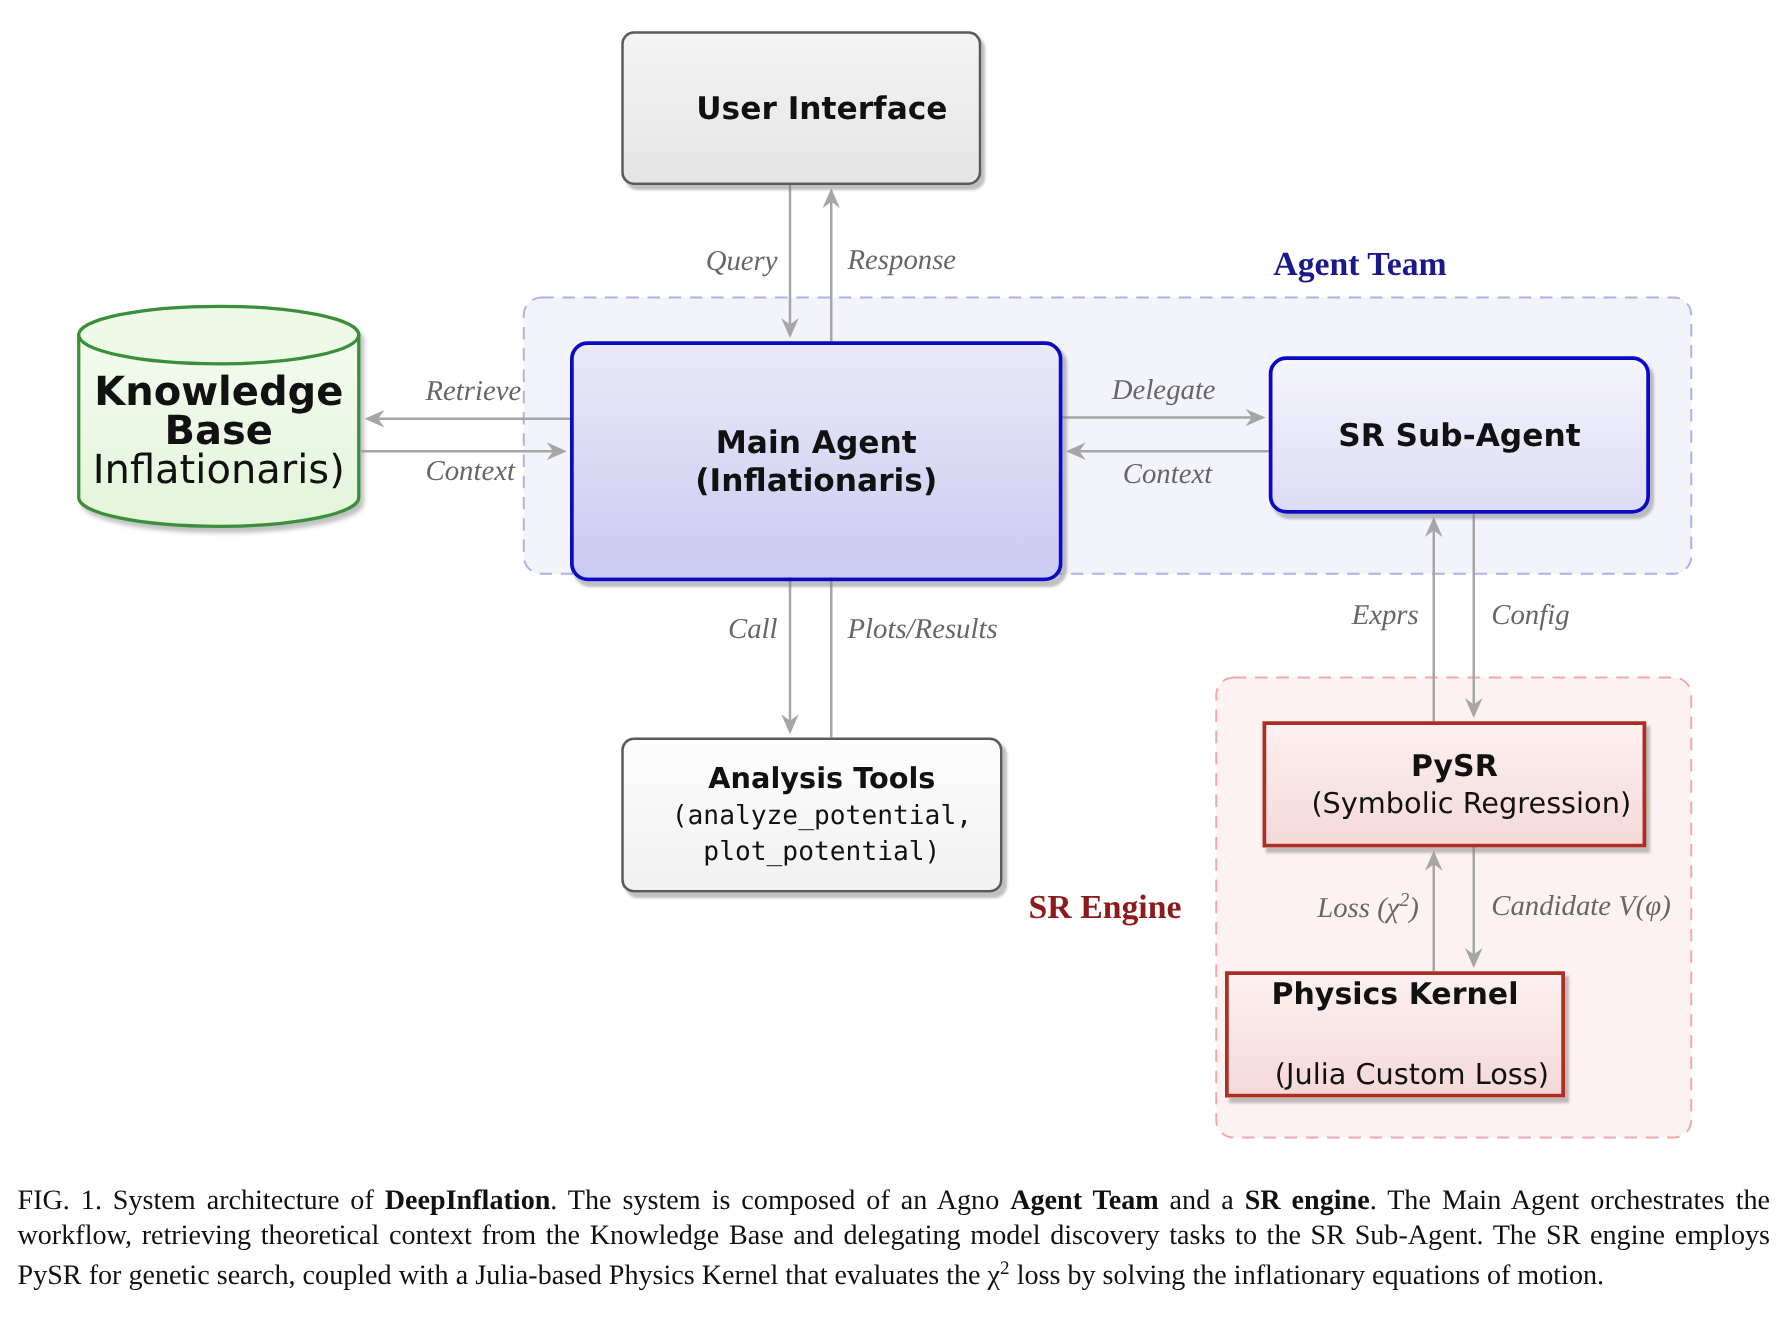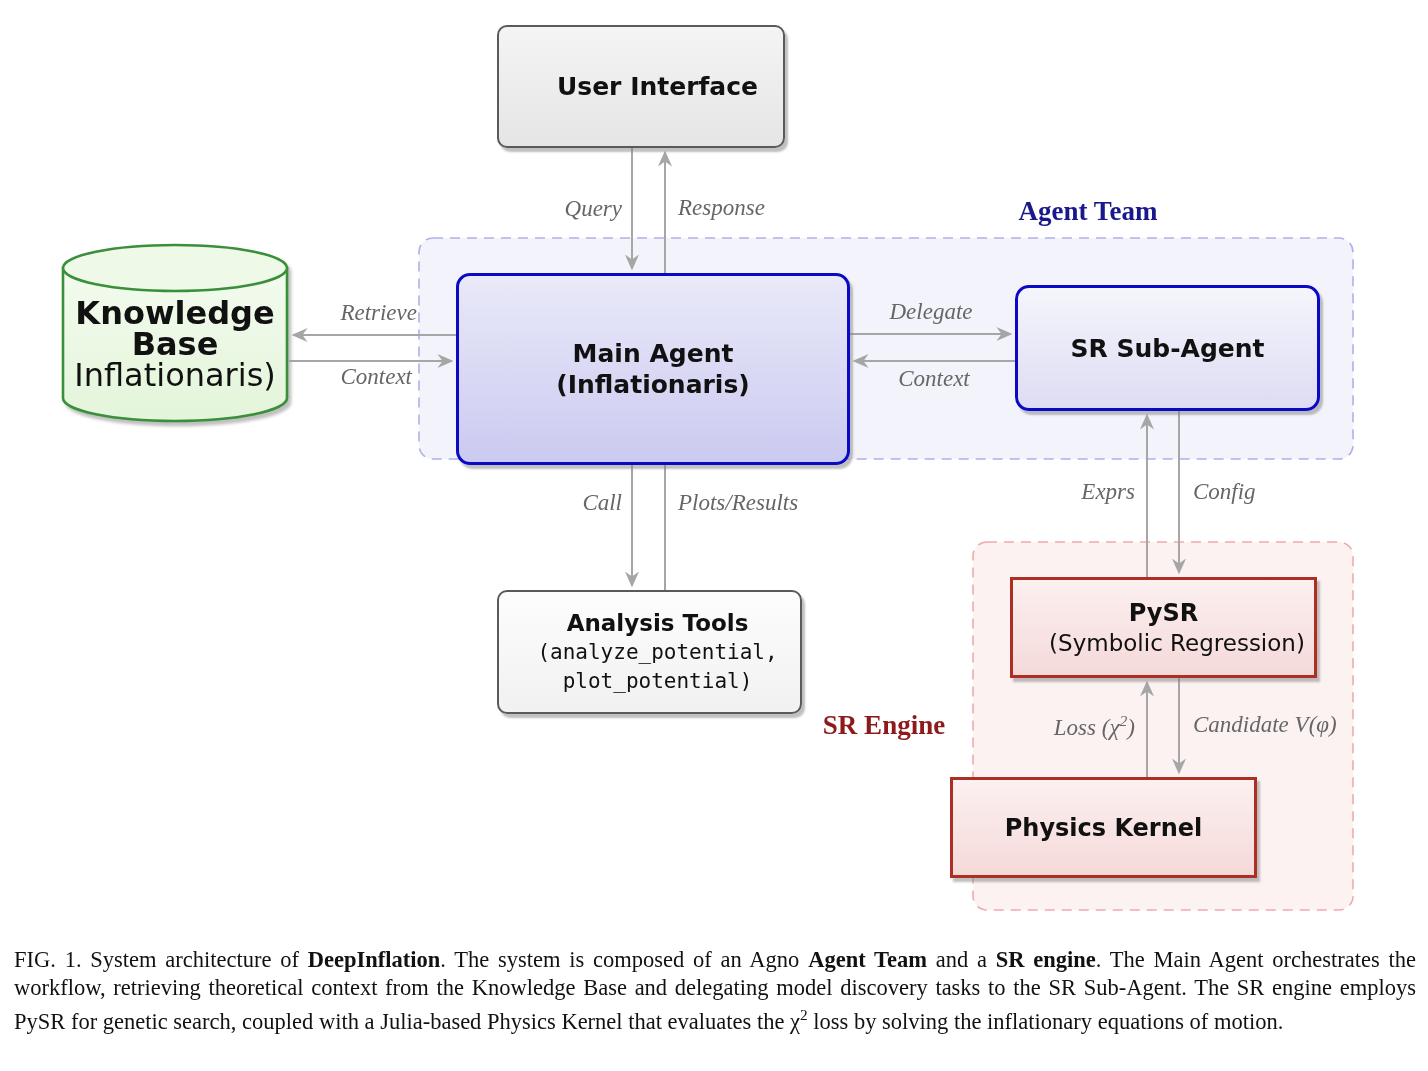--- a/index.html
+++ b/index.html
@@ -32,21 +32,21 @@
   .red-node{
     border:3px solid var(--node-border-red,#ad2f24);border-radius:0;
     background:linear-gradient(to bottom,#fcf0f0,#f5d9d9);
   }
   .ui-box{left:497px;top:25px;width:288px;height:123px;font-size:25px;padding-left:33px;}
   .main-agent{left:456px;top:273px;width:394px;height:192px;font-size:25px;line-height:31px;}
   .sr-sub-agent{left:1015px;top:285px;width:305px;height:126px;font-size:25px;justify-content:center;}
   .analysis-tools{left:497px;top:590px;width:305px;height:124px;font-size:23px;line-height:29px;}
   .analysis-tools .mono{font-family:"DejaVu Sans Mono",monospace;font-size:21px;font-weight:normal;}
   .pysr{left:1010px;top:577px;width:307px;height:101px;font-size:24px;line-height:30px;}
-  .physics-kernel{left:950px;top:777px;width:307px;height:101px;font-size:24px;line-height:30px;}
+  .physics-kernel{left:980px;top:777px;width:272px;height:101px;font-size:24px;line-height:30px;justify-content:space-between;}
   .pysr .sub,.physics-kernel .sub{font-weight:normal;font-size:23px;margin-left:27px;}
   
   .kb-text{
     position:absolute;left:63px;top:298px;width:224px;text-align:center;color:#111;
     font-size:32px;line-height:31px;
   }
   
   .group-title{
     position:absolute;font-family:"Liberation Serif","DejaVu Serif",serif;font-weight:bold;
     font-size:27px;white-space:nowrap;transform:translateX(-50%);
@@ -139,20 +139,21 @@
     <div class="mono">plot_potential)</div>
   </div>
 
   <div class="node red-node pysr">
     <div class="title">PySR</div>
     <div class="sub">(Symbolic Regression)</div>
   </div>
 
   <div class="node red-node physics-kernel">
     <div class="title">Physics Kernel</div>
+    <div class="sub">(Julia Custom Loss)</div>
   </div>
 
   <div class="edge-label" style="right:806px;top:196px;">Query</div>
   <div class="edge-label" style="left:678px;top:195px;">Response</div>
   <div class="edge-label" style="right:1011px;top:300px;">Retrieve</div>
   <div class="edge-label" style="right:1016px;top:364px;">Context</div>
   <div class="edge-label center162" style="left:850px;top:299px;">Delegate</div>
   <div class="edge-label center162" style="left:853px;top:366px;">Context</div>
   <div class="edge-label" style="right:806px;top:490px;">Call</div>
   <div class="edge-label" style="left:678px;top:490px;">Plots/Results</div>

